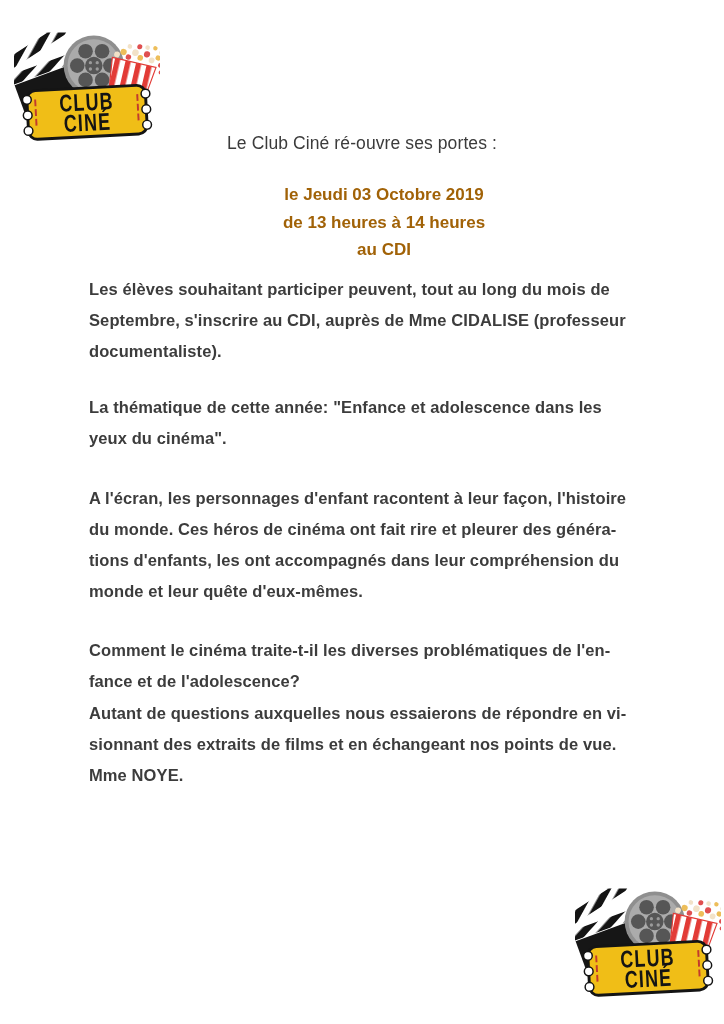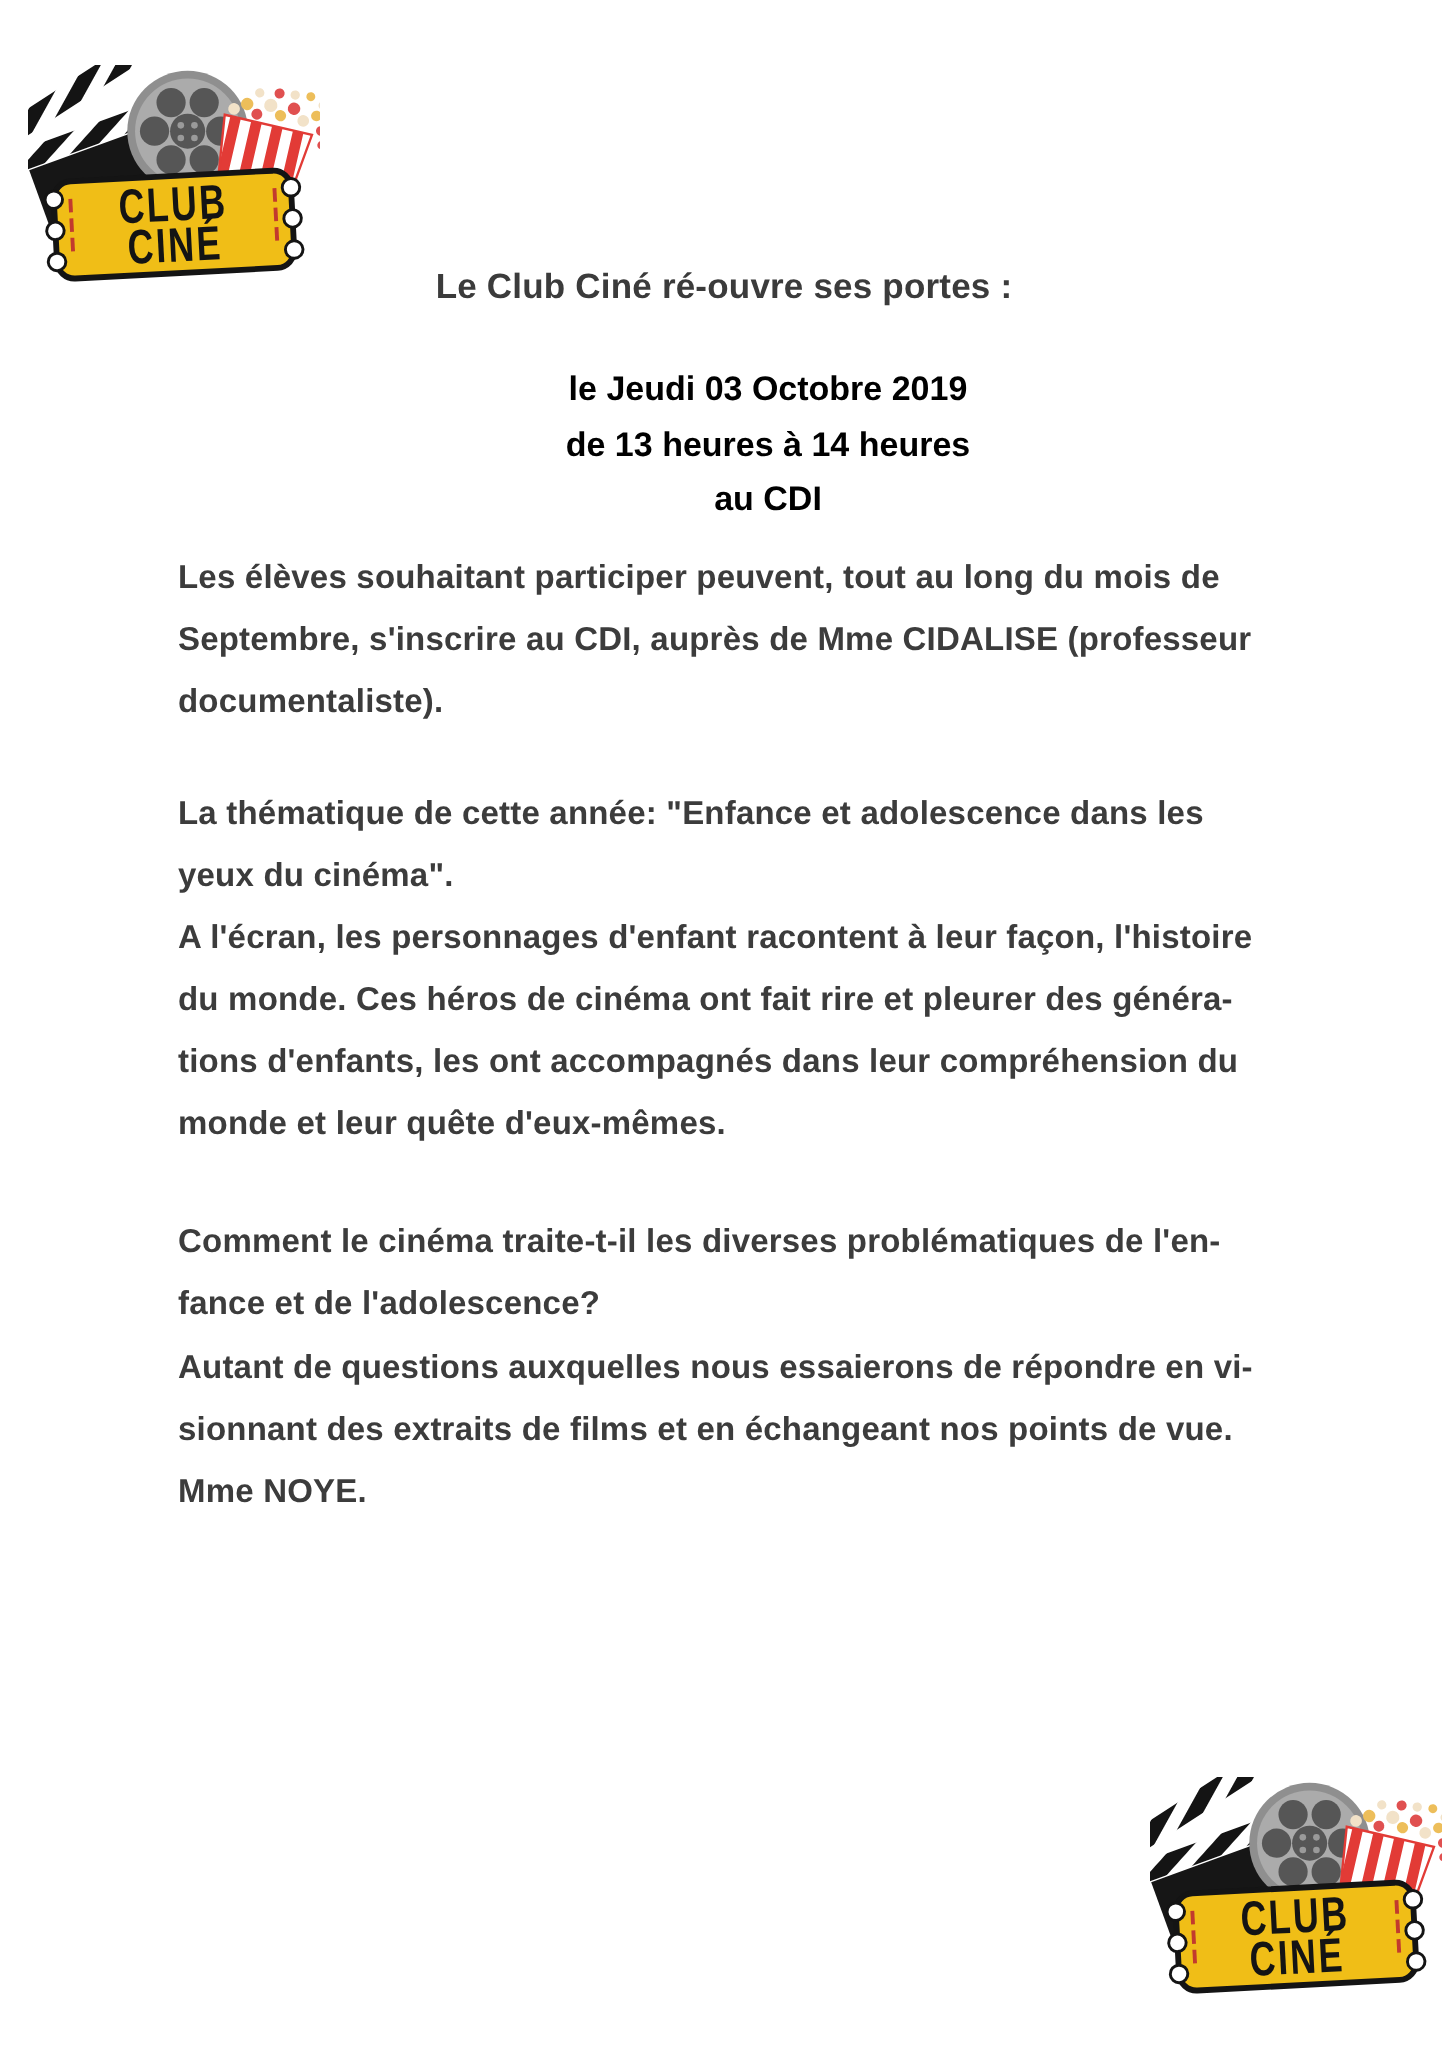--- a/index.html
+++ b/index.html
@@ -9,36 +9,36 @@
     background:#ffffff;
     margin:0 auto;
     overflow:hidden;
     font-family:"Liberation Sans", sans-serif;
   }
   .logo{position:absolute;}
   .logo-top{left:14px;top:32px;width:146px;height:110px;}
   .logo-bottom{left:575px;top:888px;width:146px;height:110px;}
   .title{
     position:absolute;top:133px;left:0;right:0;
-    text-align:center;font-size:17.5px;font-weight:bold;
+    text-align:center;font-size:17.5px;font-weight:normal;
     color:#3b3b3b;letter-spacing:0.1px;
   }
   .event{
     position:absolute;top:181px;left:0;right:0;
     text-align:center;font-weight:bold;font-size:17px;
-    line-height:27.5px;color:#000000;padding-left:44px;
+    line-height:27.5px;color:#a16207;padding-left:44px;
   }
   .content{position:absolute;left:89px;top:274px;width:560px;}
   .para{
     margin:0;font-size:16.5px;line-height:31px;
     color:#3c3c3c;letter-spacing:0.1px;
   }
   .para .line{display:block;white-space:nowrap;font-weight:bold;}
   .para:nth-of-type(1){margin-bottom:25px;}
-  .para:nth-of-type(2){}
+  .para:nth-of-type(2){margin-bottom:29px;}
   .para:nth-of-type(3){margin-bottom:28px;}
   .para:nth-of-type(4){margin-bottom:1px;}
   .para:nth-of-type(5){}
   .para:nth-of-type(6){}
   svg text{font-family:"Liberation Sans", sans-serif;}
 </style>
 </head>
 <body>
 
 <div class="page">

